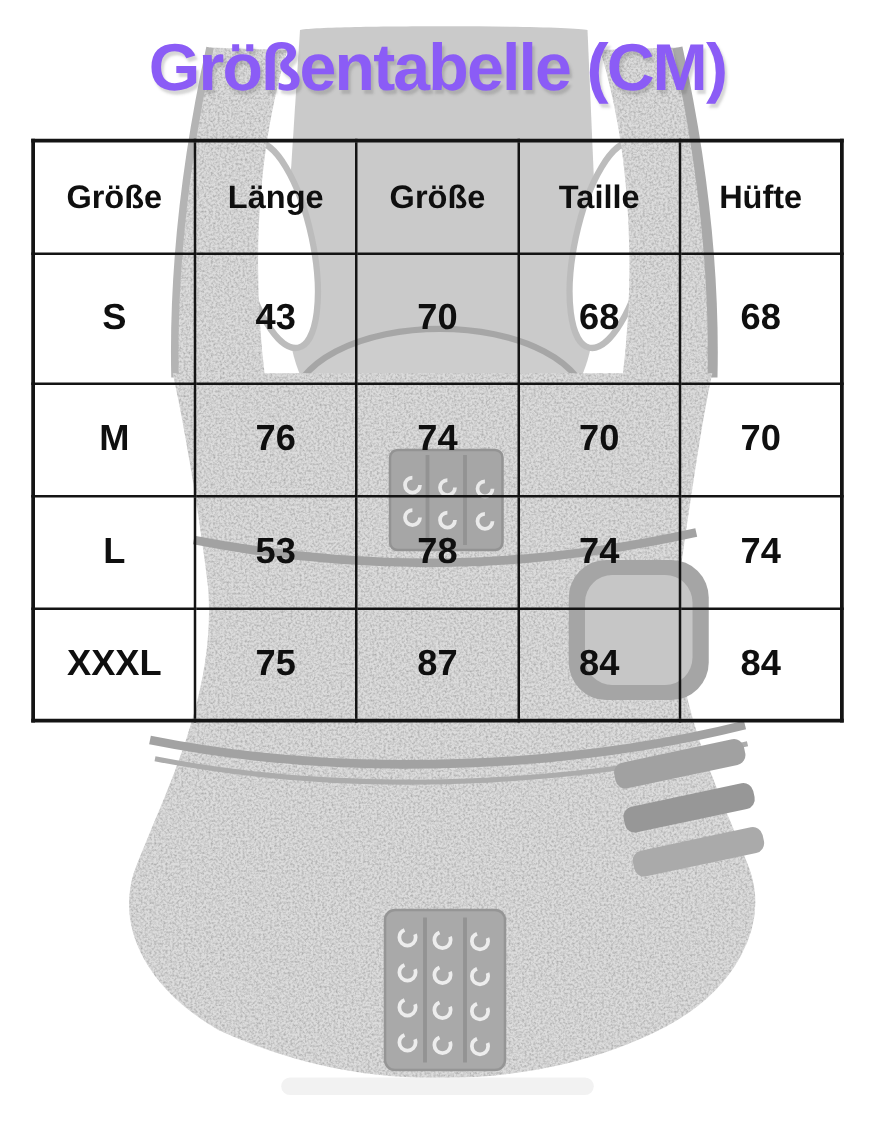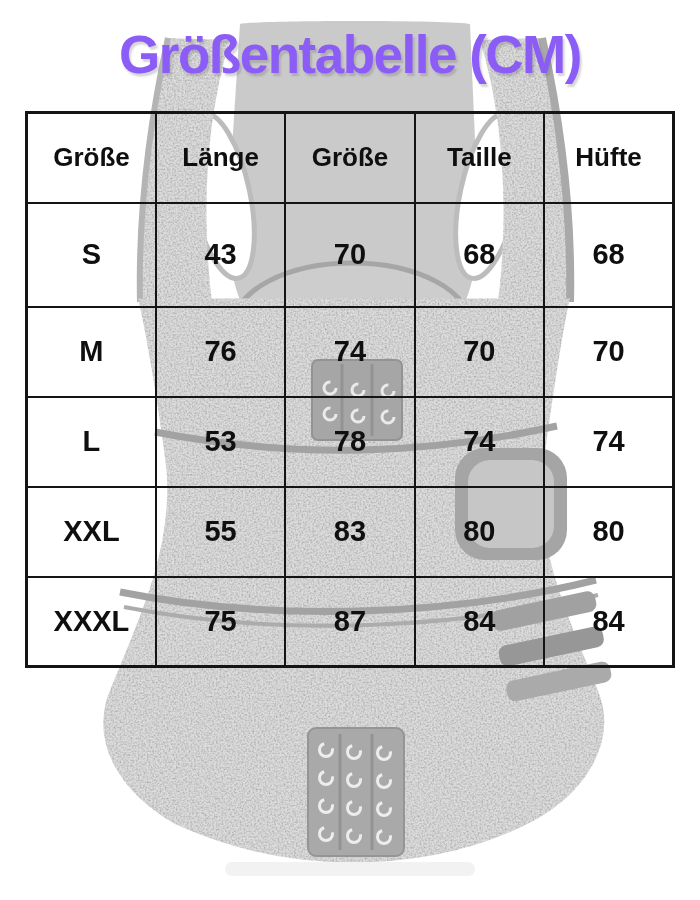--- a/index.html
+++ b/index.html
@@ -165,27 +165,20 @@
         <td>70</td>
       </tr>
       <tr class="r-norm">
         <td>L</td>
         <td>53</td>
         <td>78</td>
         <td>74</td>
         <td>74</td>
       </tr>
       <tr class="r-norm">
-        <td>XXL</td>
-        <td>55</td>
-        <td>83</td>
-        <td>80</td>
-        <td>80</td>
-      </tr>
-      <tr class="r-norm">
         <td>XXXL</td>
         <td>75</td>
         <td>87</td>
         <td>84</td>
         <td>84</td>
       </tr>
     </tbody>
   </table>
 </div>
 

